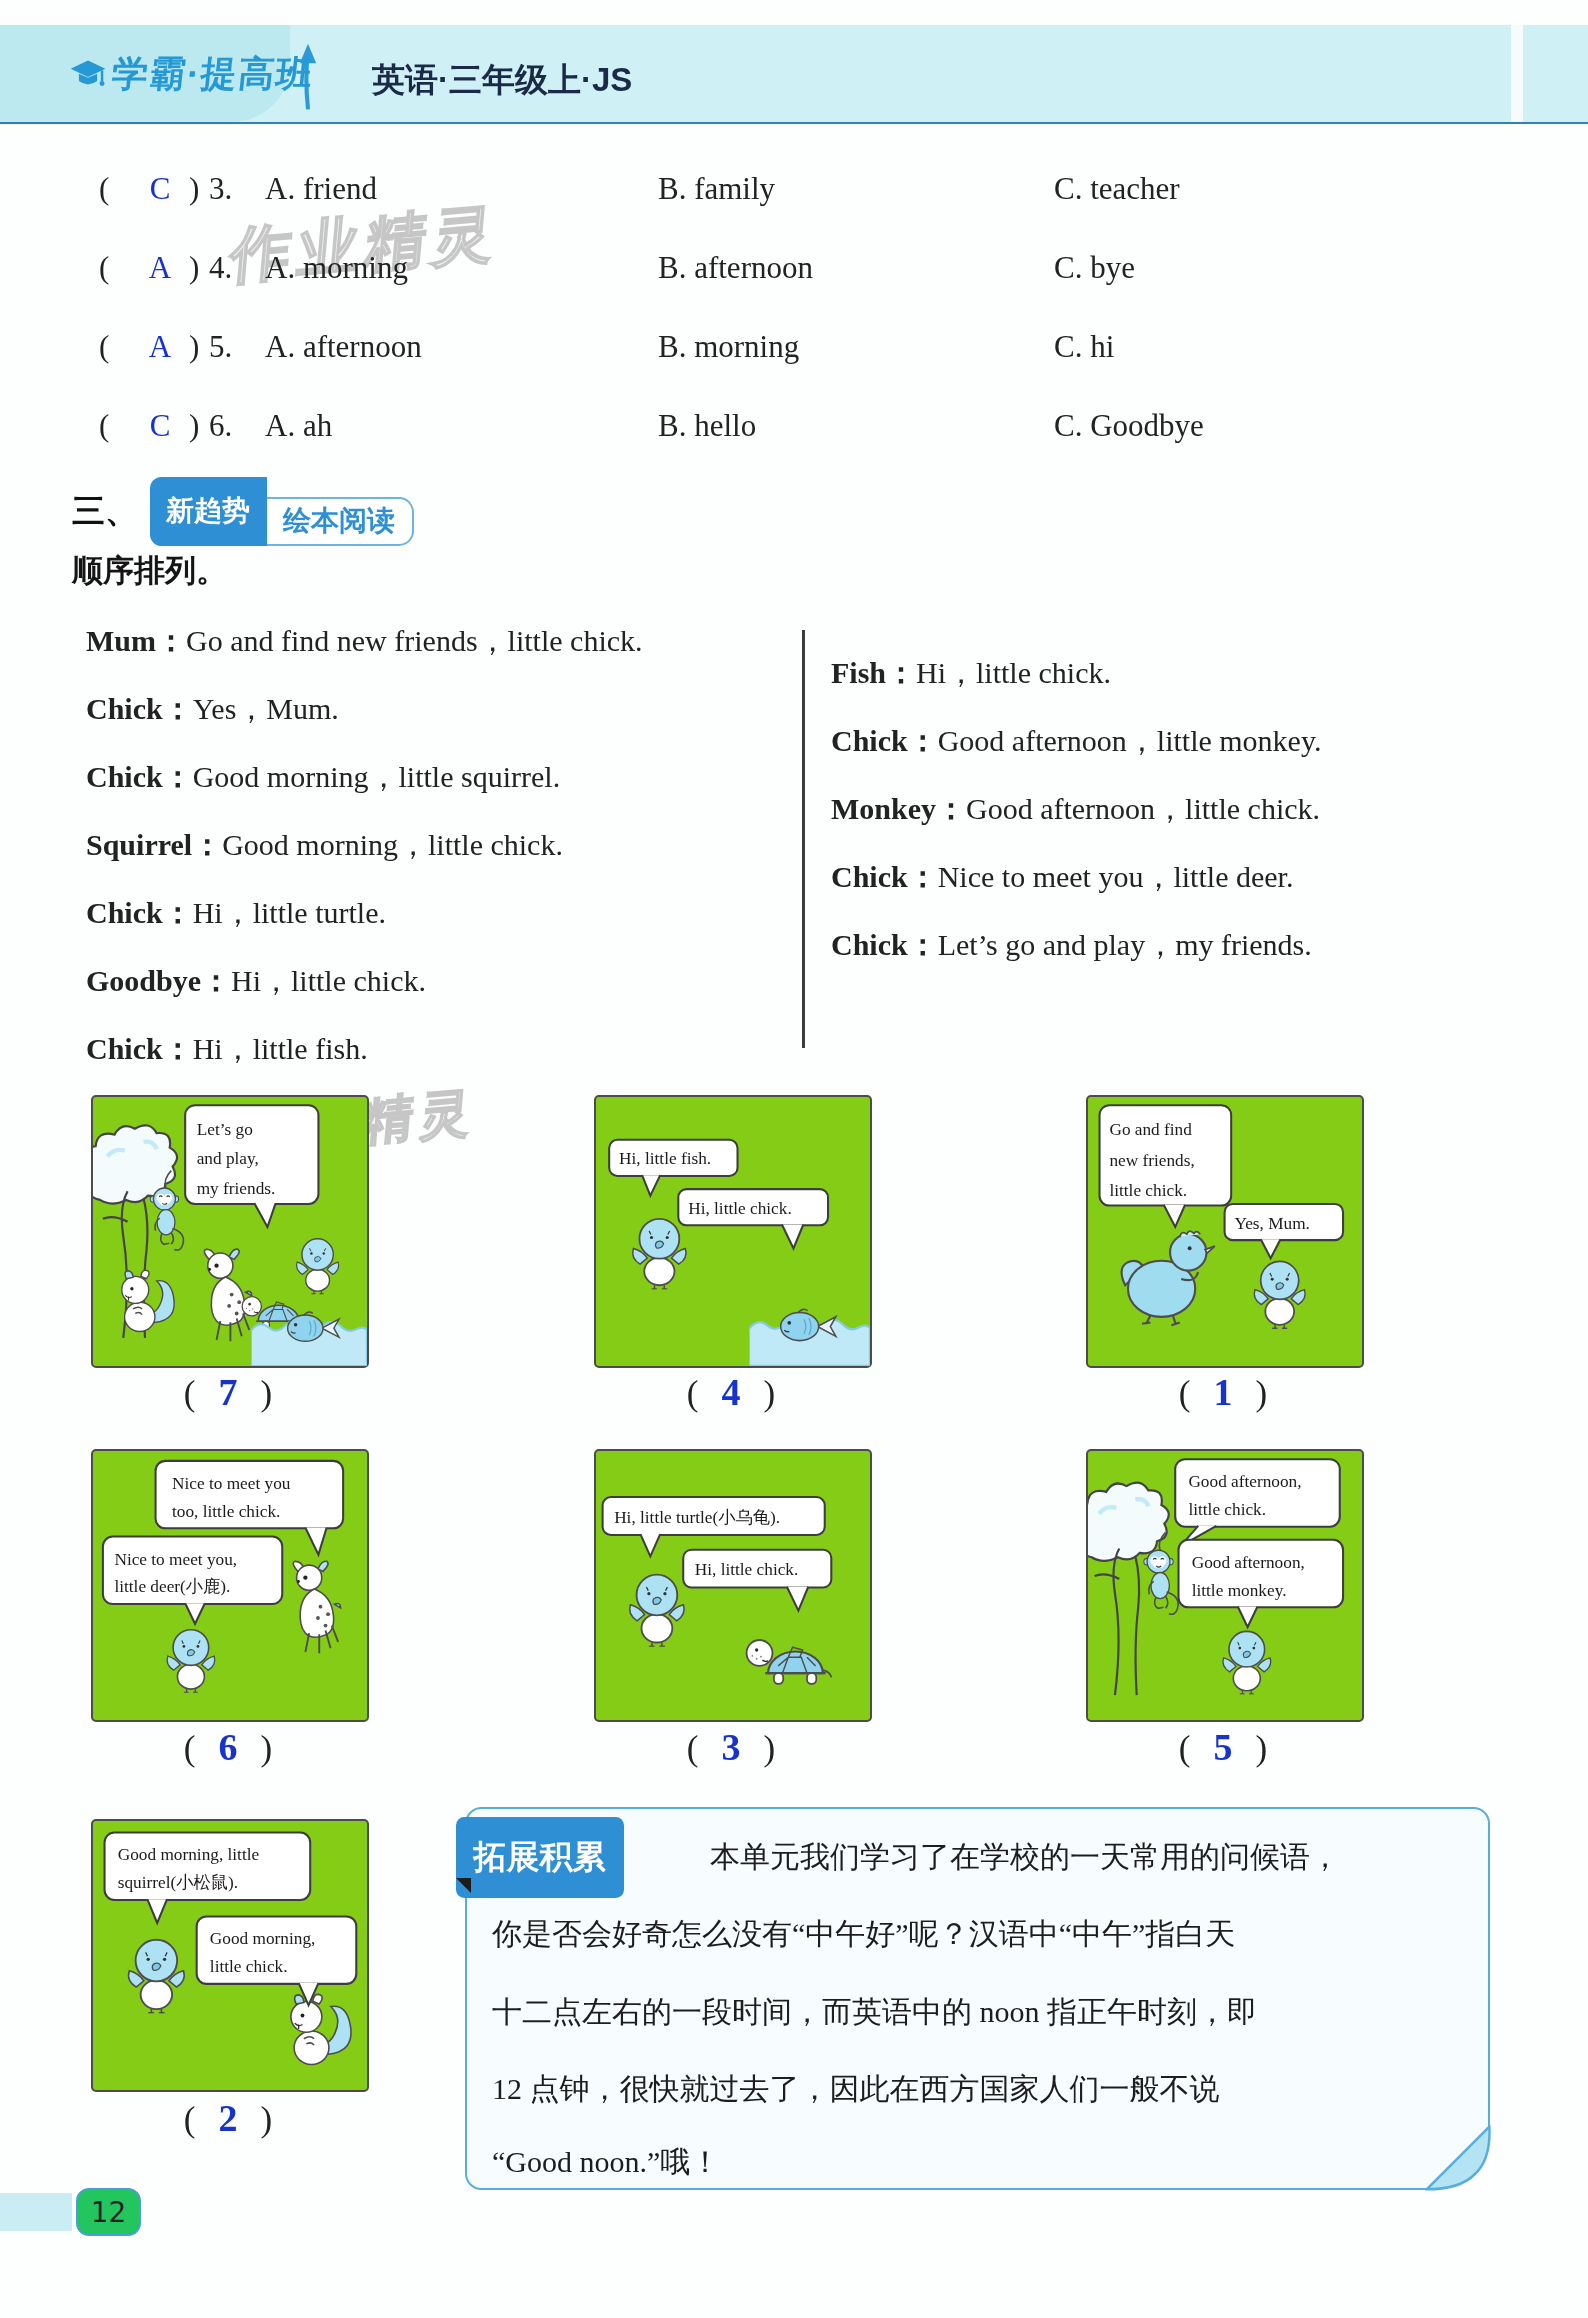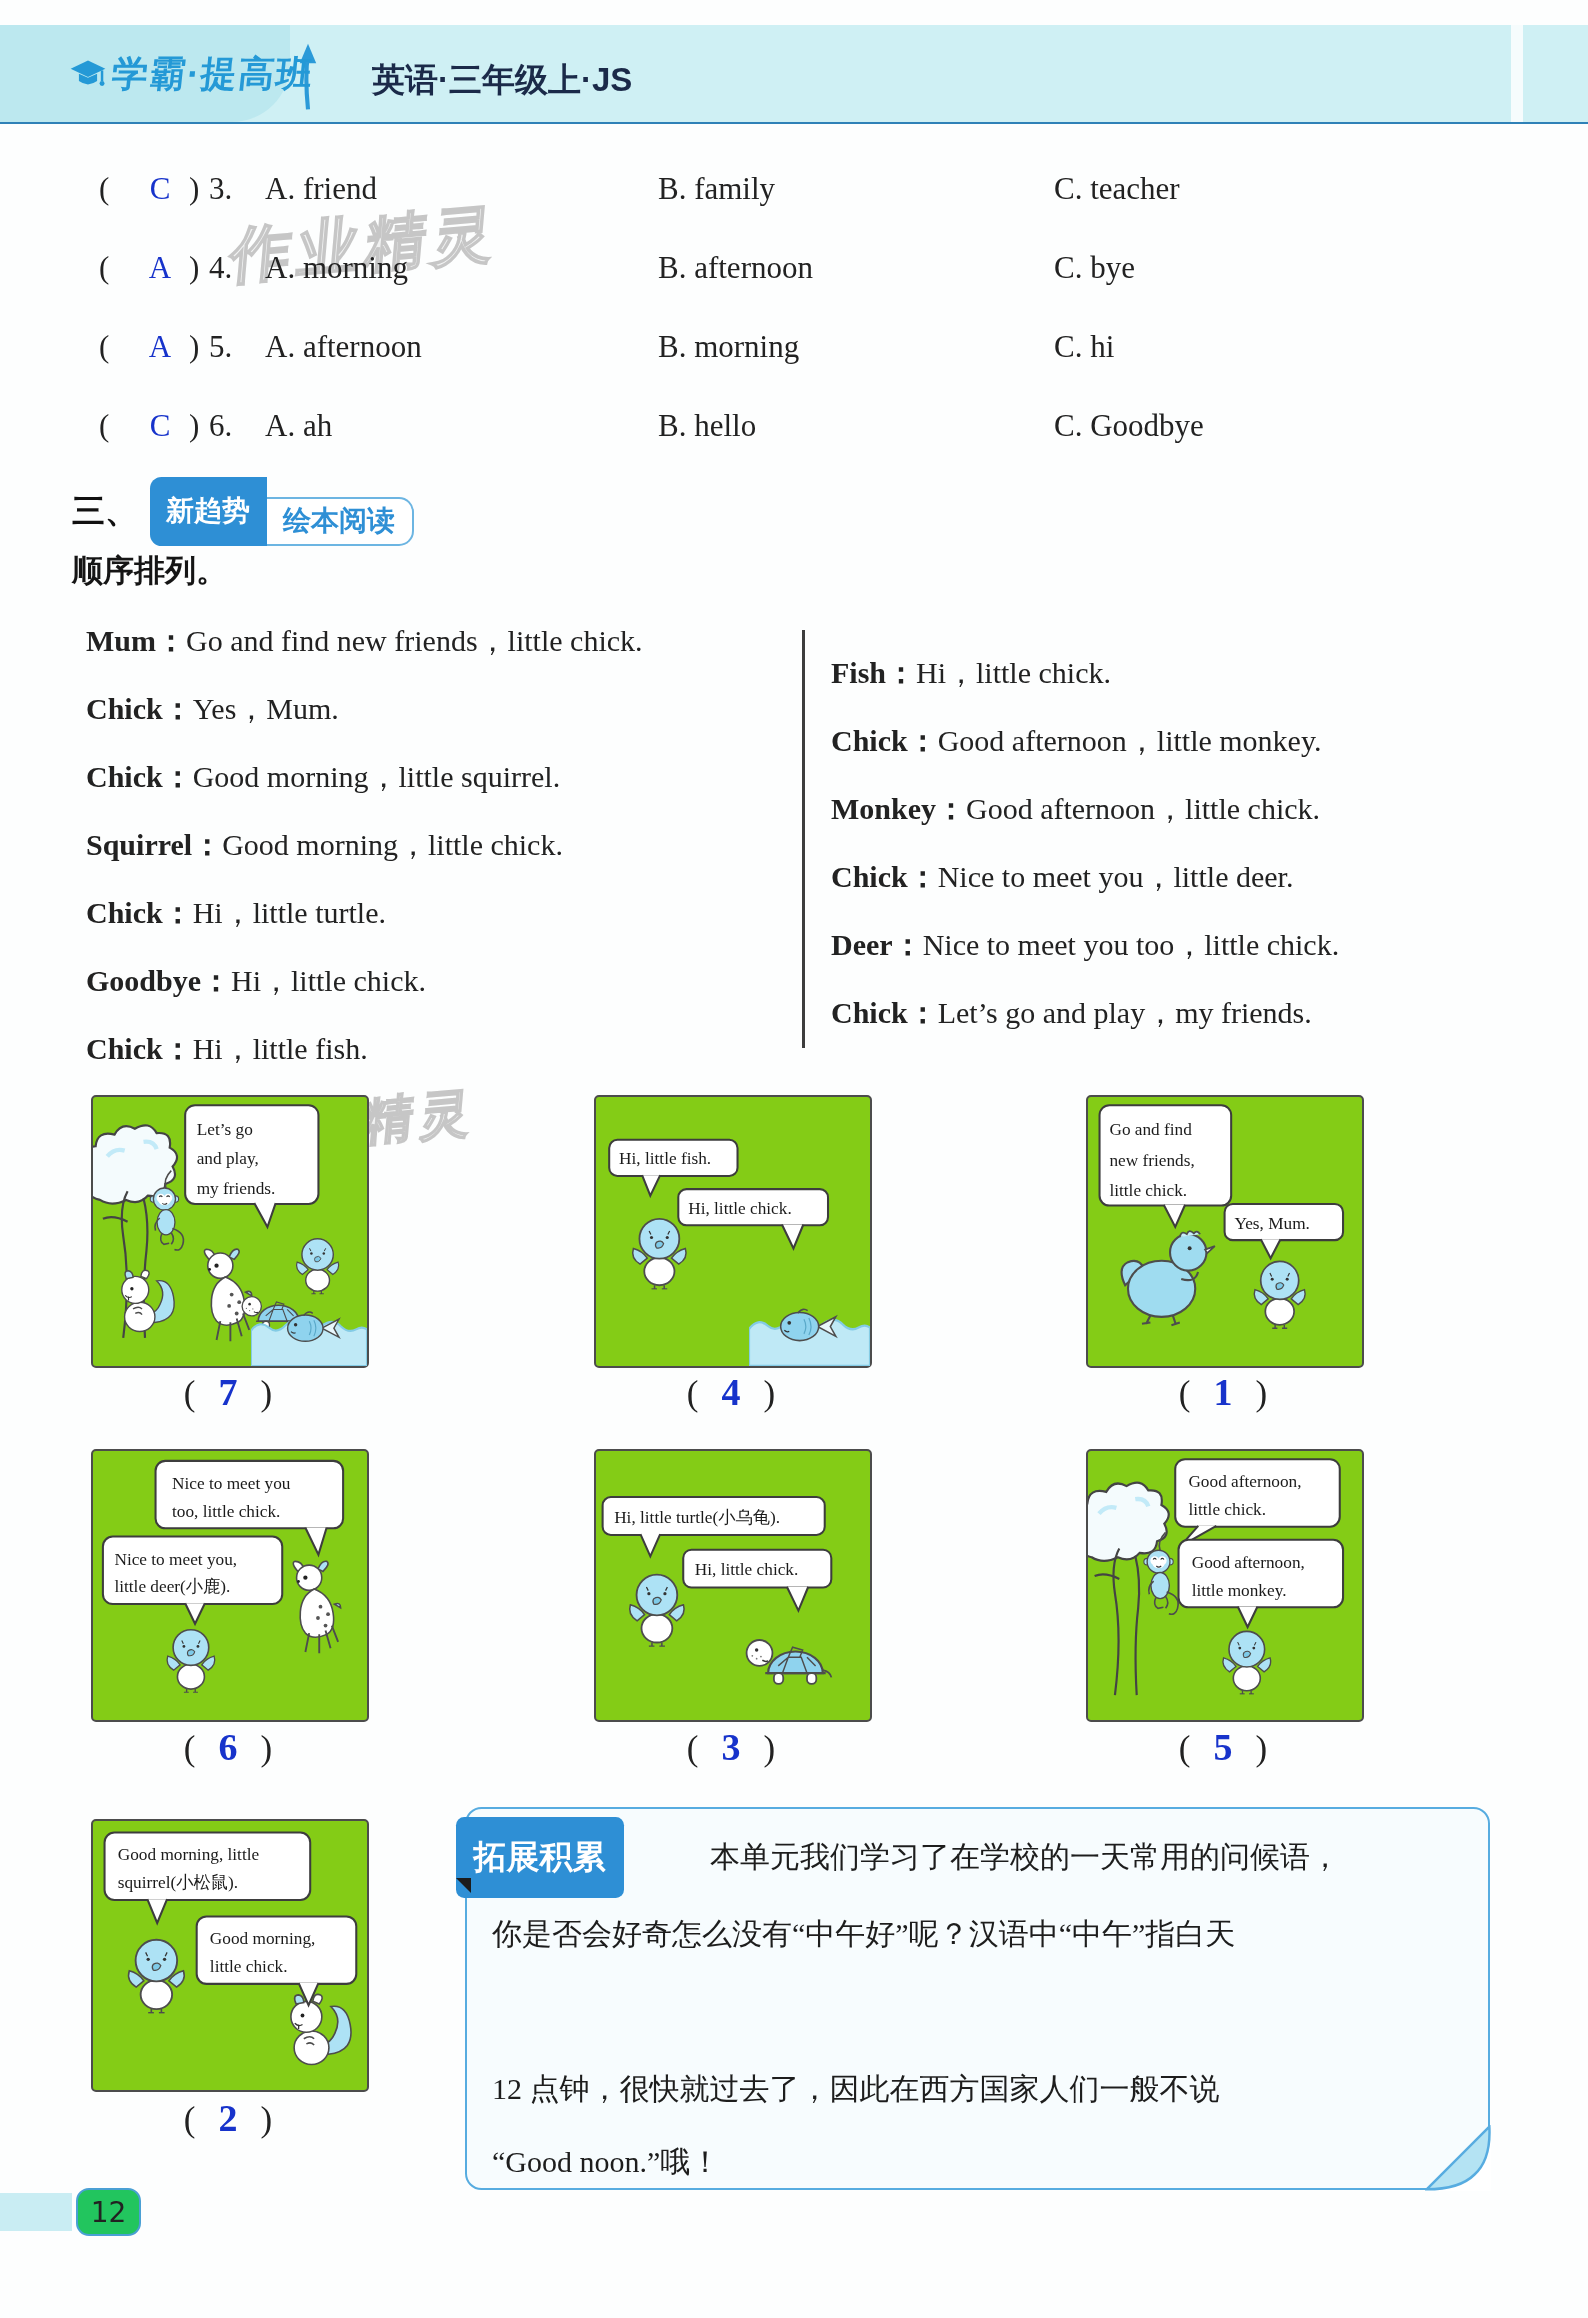--- a/index.html
+++ b/index.html
@@ -256,21 +256,20 @@
     <div class="dlg-line"><span class="dlg-speaker">Chick</span><span class="dlg-speaker">：</span><span>Hi，little turtle.</span></div>
     <div class="dlg-line"><span class="dlg-speaker">Goodbye</span><span class="dlg-speaker">：</span><span>Hi，little chick.</span></div>
     <div class="dlg-line"><span class="dlg-speaker">Chick</span><span class="dlg-speaker">：</span><span>Hi，little fish.</span></div>
   </div>
   <div class="dlg-divider"></div>
   <div class="dlg-col dlg-right">
     <div class="dlg-line"><span class="dlg-speaker">Fish</span><span class="dlg-speaker">：</span><span>Hi，little chick.</span></div>
     <div class="dlg-line"><span class="dlg-speaker">Chick</span><span class="dlg-speaker">：</span><span>Good afternoon，little monkey.</span></div>
     <div class="dlg-line"><span class="dlg-speaker">Monkey</span><span class="dlg-speaker">：</span><span>Good afternoon，little chick.</span></div>
     <div class="dlg-line"><span class="dlg-speaker">Chick</span><span class="dlg-speaker">：</span><span>Nice to meet you，little deer.</span></div>
-    <div class="dlg-line"><span class="dlg-speaker">Deer</span><span class="dlg-speaker">：</span><span>Nice to meet you too，little chick.</span></div>
     <div class="dlg-line"><span class="dlg-speaker">Chick</span><span class="dlg-speaker">：</span><span>Let’s go and play，my friends.</span></div>
   </div>
 
   <div class="panel" style="left:91px;top:1095px;">
     <svg class="panel-art" viewBox="0 0 333 327">
       <use href="#sym-tree" x="-18" y="6" width="150" height="300"></use>
       <use href="#sym-monkey" x="58" y="88" width="64" height="106"></use>
       <use href="#sym-squirrel" x="24" y="198" width="82" height="92"></use>
       <use href="#sym-deer" x="118" y="182" width="88" height="118"></use>
       <use href="#sym-turtle" x="176" y="228" width="88" height="58"></use>
@@ -388,20 +387,21 @@
   </div>
   <div class="panel-answer" style="left:91px;top:2096px;">
     <span>(</span><span class="ans-num">2</span><span>)</span>
   </div>
 
   <div class="tip-box">
     <div class="tip-badge">拓展积累</div>
     <div class="tip-notch"></div>
     <div class="tip-line tip-l1">本单元我们学习了在学校的一天常用的问候语，</div>
     <div class="tip-line tip-l2">你是否会好奇怎么没有“中午好”呢？汉语中“中午”指白天</div>
+    <div class="tip-line tip-l3">十二点左右的一段时间，而英语中的 noon 指正午时刻，即</div>
     <div class="tip-line tip-l4">12 点钟，很快就过去了，因此在西方国家人们一般不说</div>
     <div class="tip-line tip-l5">“Good noon.”哦！</div>
     <svg class="tip-fold" width="66" height="66" viewBox="0 0 80 80">
       <path d="M0 80 L80 0 L80 80 Z" fill="#ffffff"></path>
       <path d="M2 78 L78 2 Q80 42 60 60 Q42 78 2 78 Z" fill="#b4e3f3" stroke="#57ace0" stroke-width="3"></path>
     </svg>
   </div>
 
   <div class="footer-strip"></div>
   <div class="page-pill">

